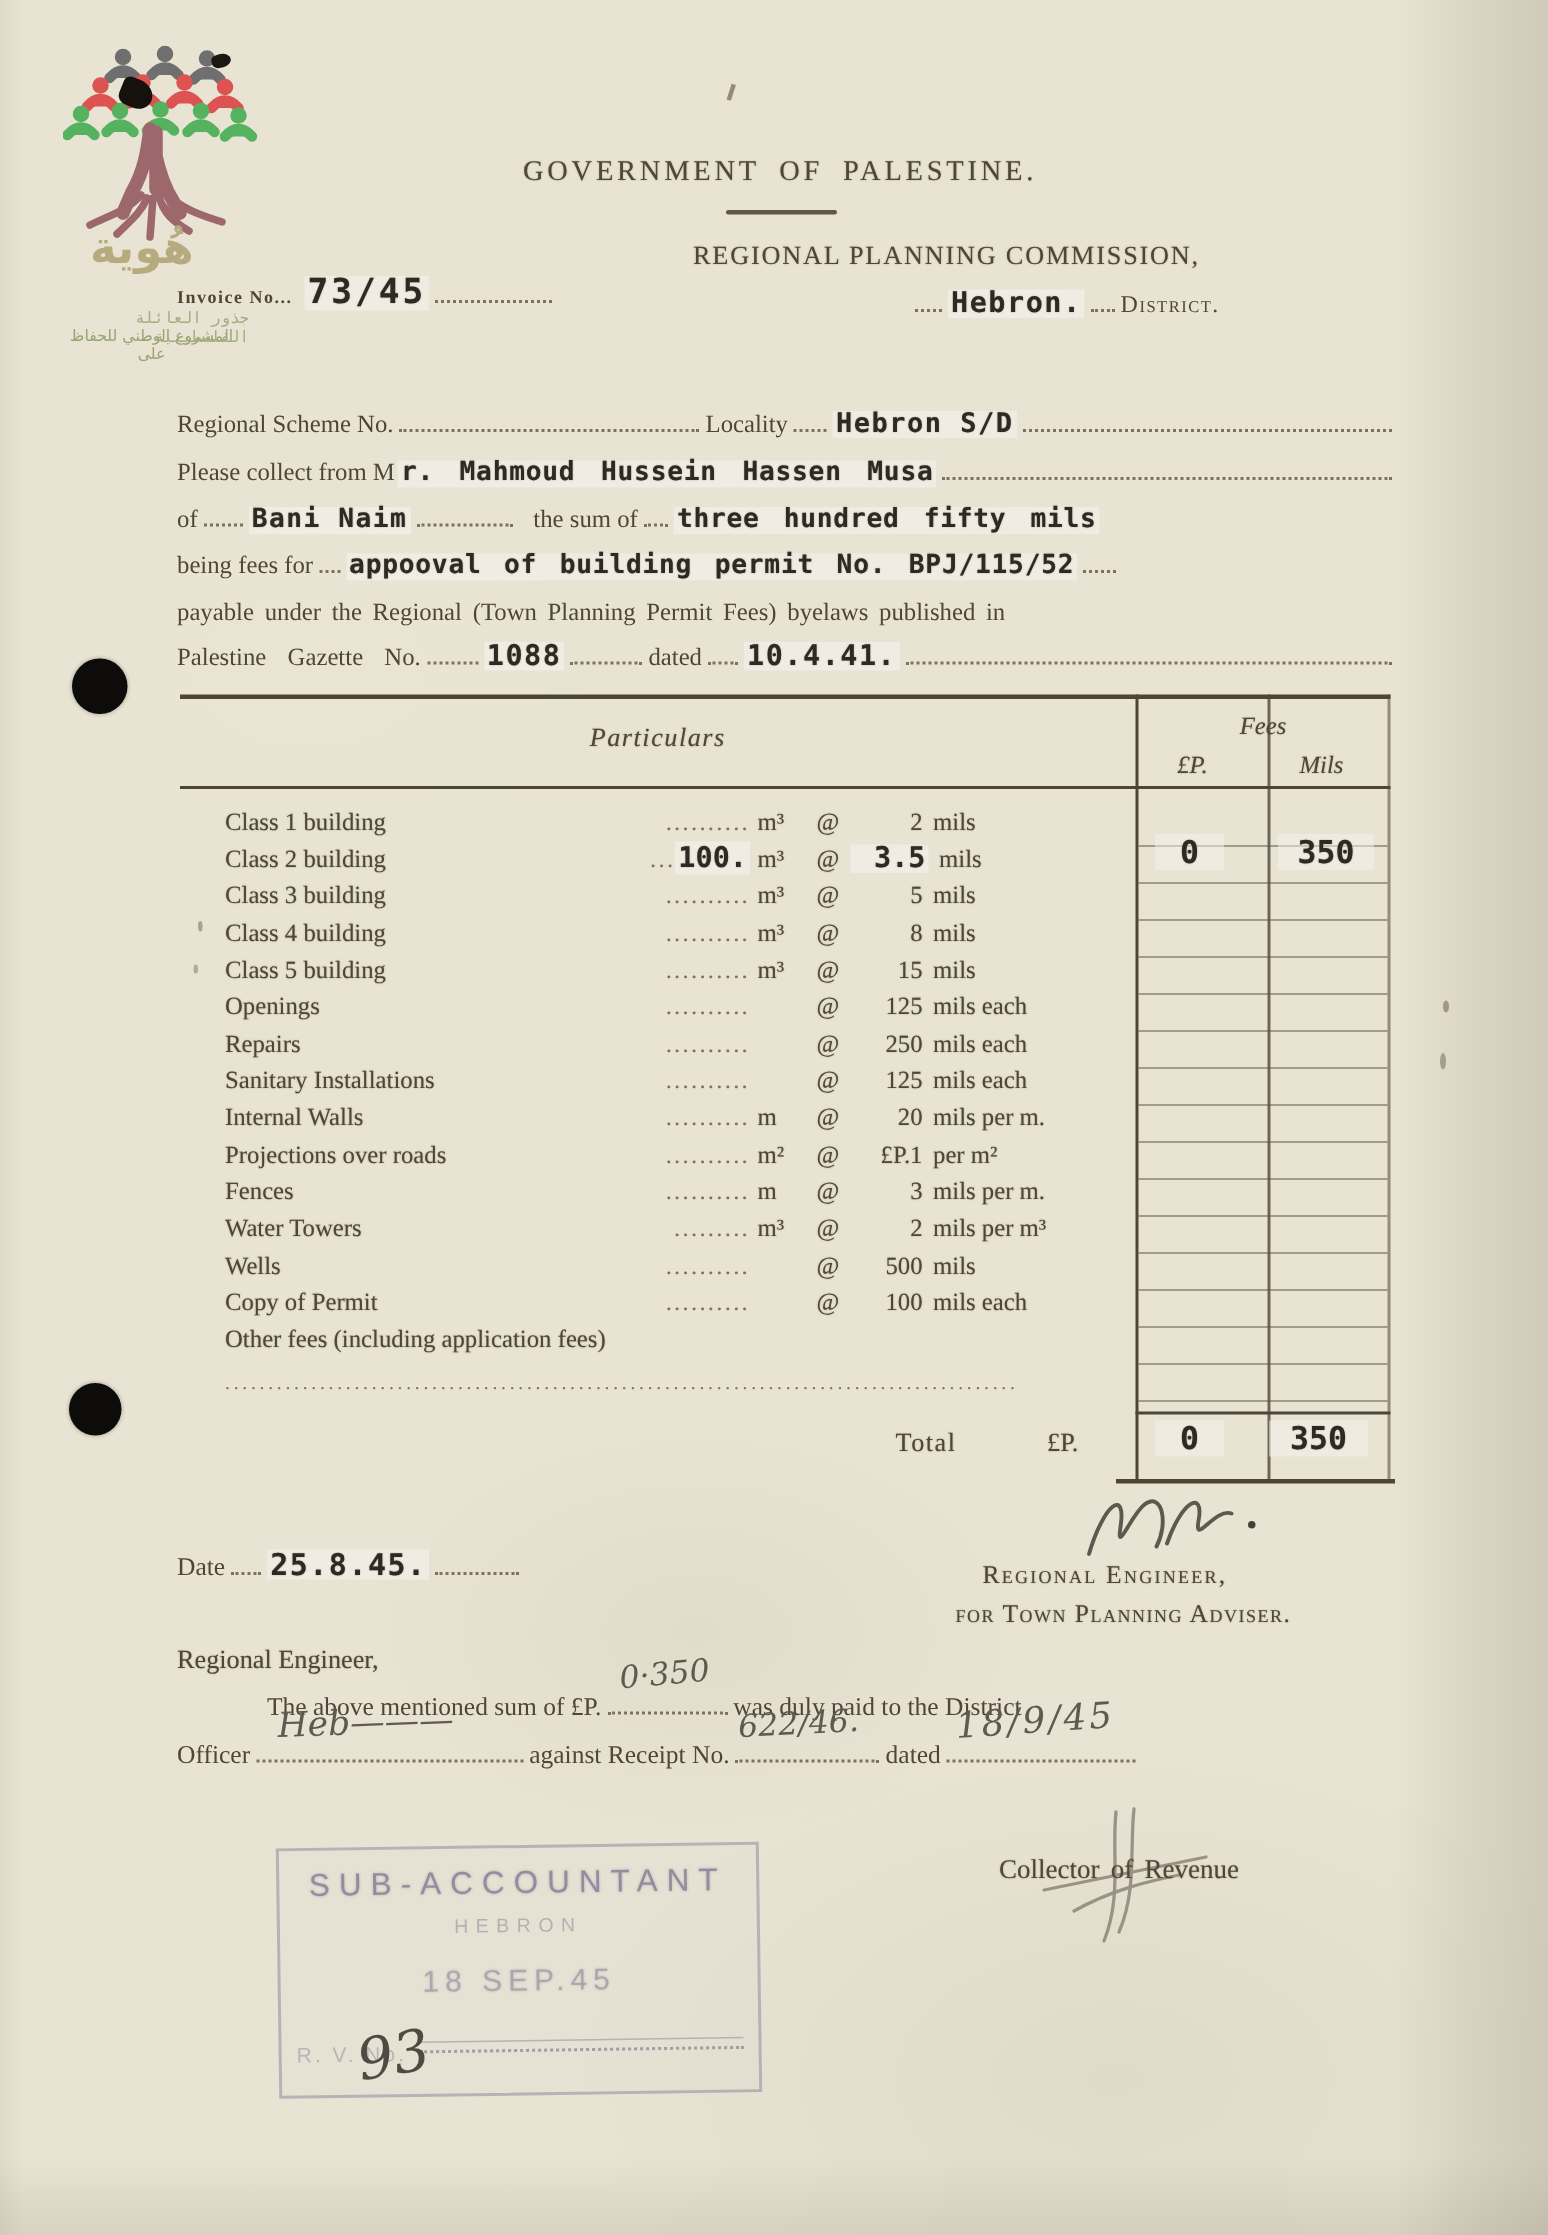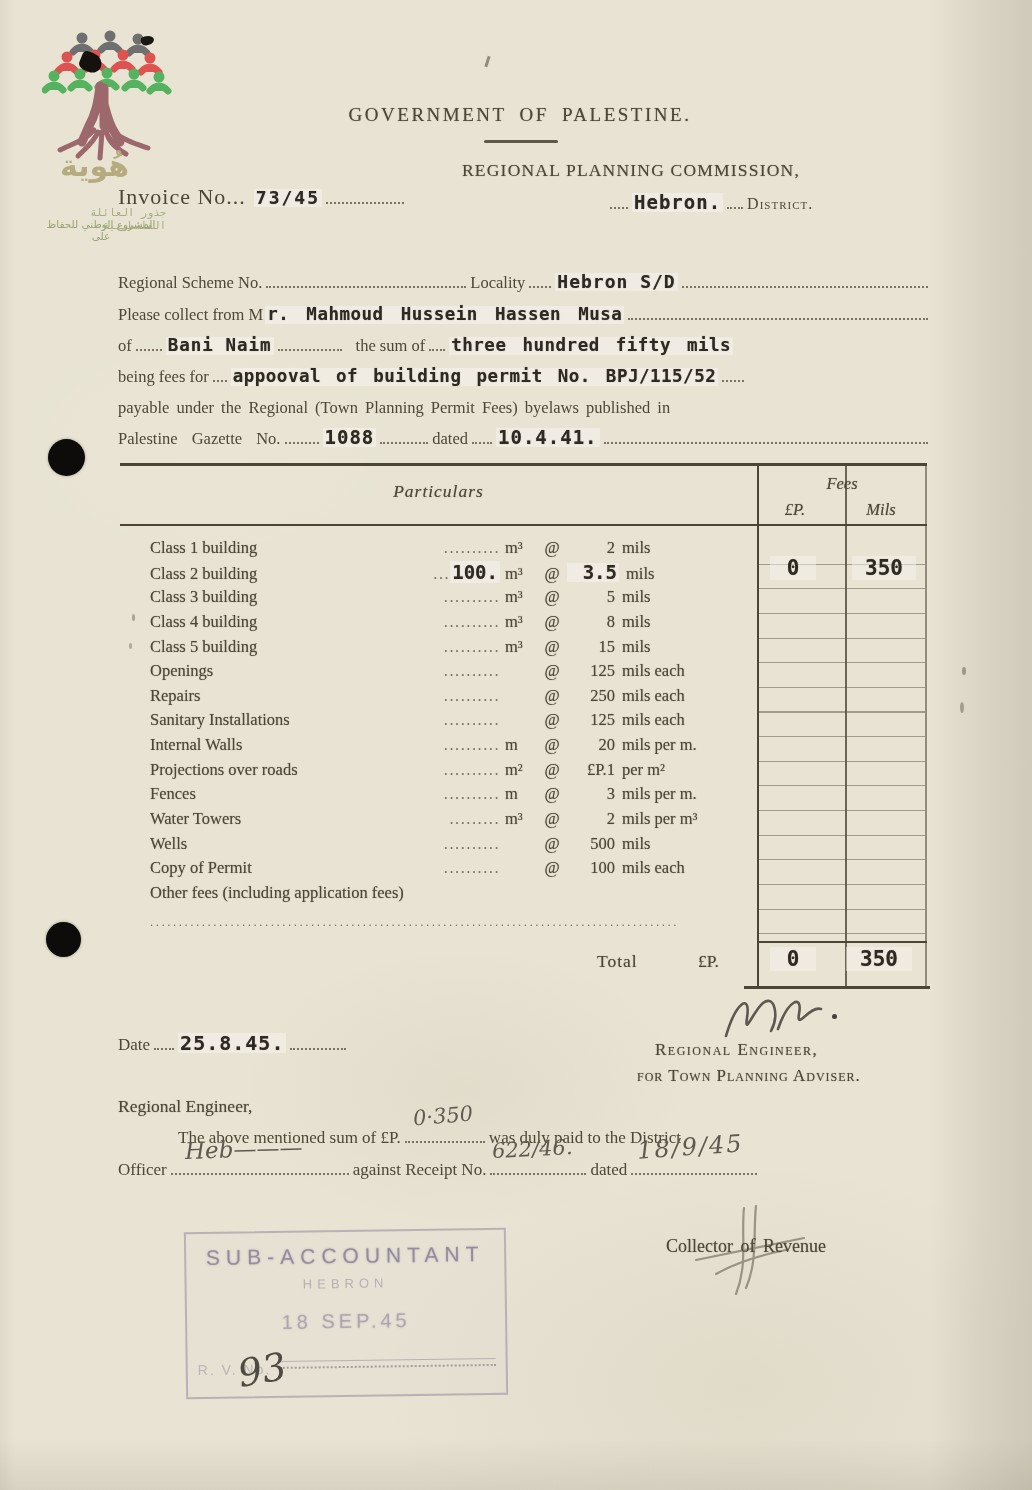--- a/index.html
+++ b/index.html
@@ -124,22 +124,22 @@
   <div class="abs" style="left:486px;top:56px;width:3px;height:11px;background:#5a5244;transform:rotate(18deg);opacity:.6;"></div>
 
   <div class="hole" style="left:48px;top:439px;width:37px;height:37px;"></div>
   <div class="hole" style="left:46px;top:922px;width:35px;height:35px;"></div>
 
   <div class="abs serif faded" style="left:320px;top:104px;width:400px;text-align:center;font-size:19px;letter-spacing:2.5px;word-spacing:6px;">GOVERNMENT OF PALESTINE.</div>
   <div class="abs" style="left:484px;top:140px;width:74px;height:3px;background:#463f30;border-radius:2px;opacity:.85;"></div>
   <div class="abs serif faded" style="left:462px;top:160px;font-size:17.5px;letter-spacing:1.2px;">REGIONAL PLANNING COMMISSION,</div>
 
   <div class="fline" style="top:184px;z-index:2;">
-    <span class="serif" style="font-weight:normal;font-size:22px;letter-spacing:1px;">Invoice No...</span>
-    <span class="typed" style="font-size:18px;margin-left:8px;letter-spacing:2px;">73/45</span>
+    <span class="serif" style="font-weight:bold;font-size:12px;letter-spacing:1px;">Invoice No...</span>
+    <span class="typed" style="font-size:23px;margin-left:8px;letter-spacing:2px;">73/45</span>
     <span class="ld" style="width:78px;"></span>
   </div>
   <div class="fline" style="left:606px;top:193px;">
     <span class="ld" style="width:18px;"></span>
     <span class="typed" style="font-size:19px;letter-spacing:1px;">Hebron.</span>
     <span class="ld" style="width:16px;"></span>
     <span class="serif sc" style="font-size:16px;letter-spacing:1px;">District.</span>
   </div>
 
 

